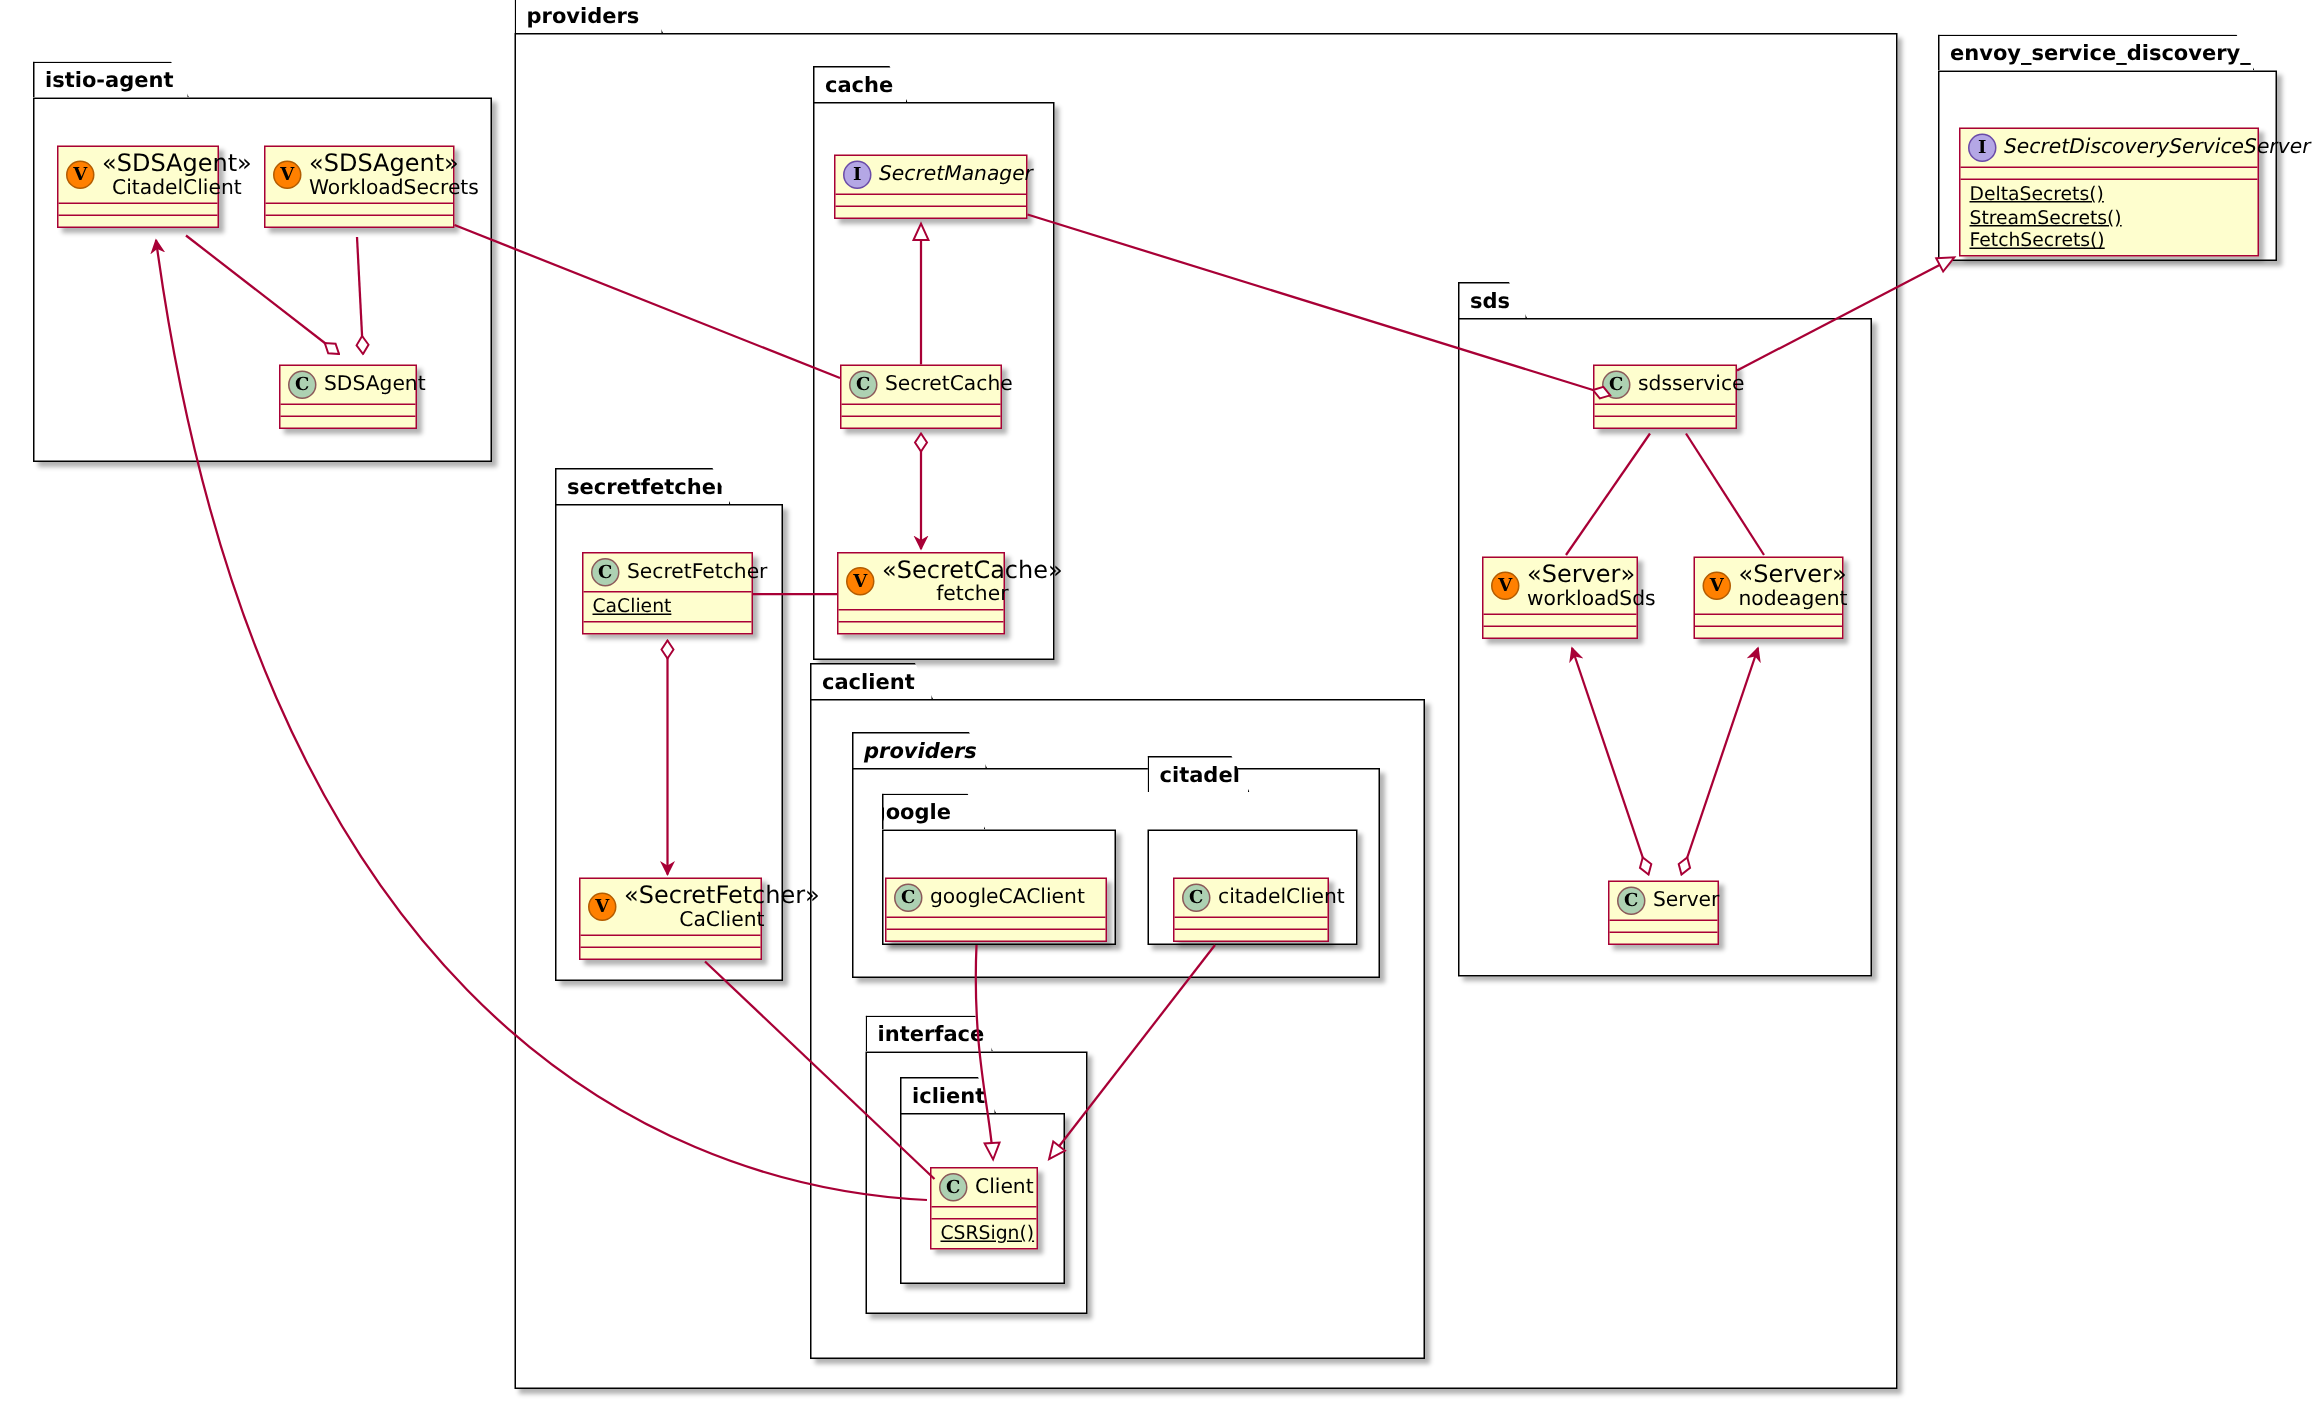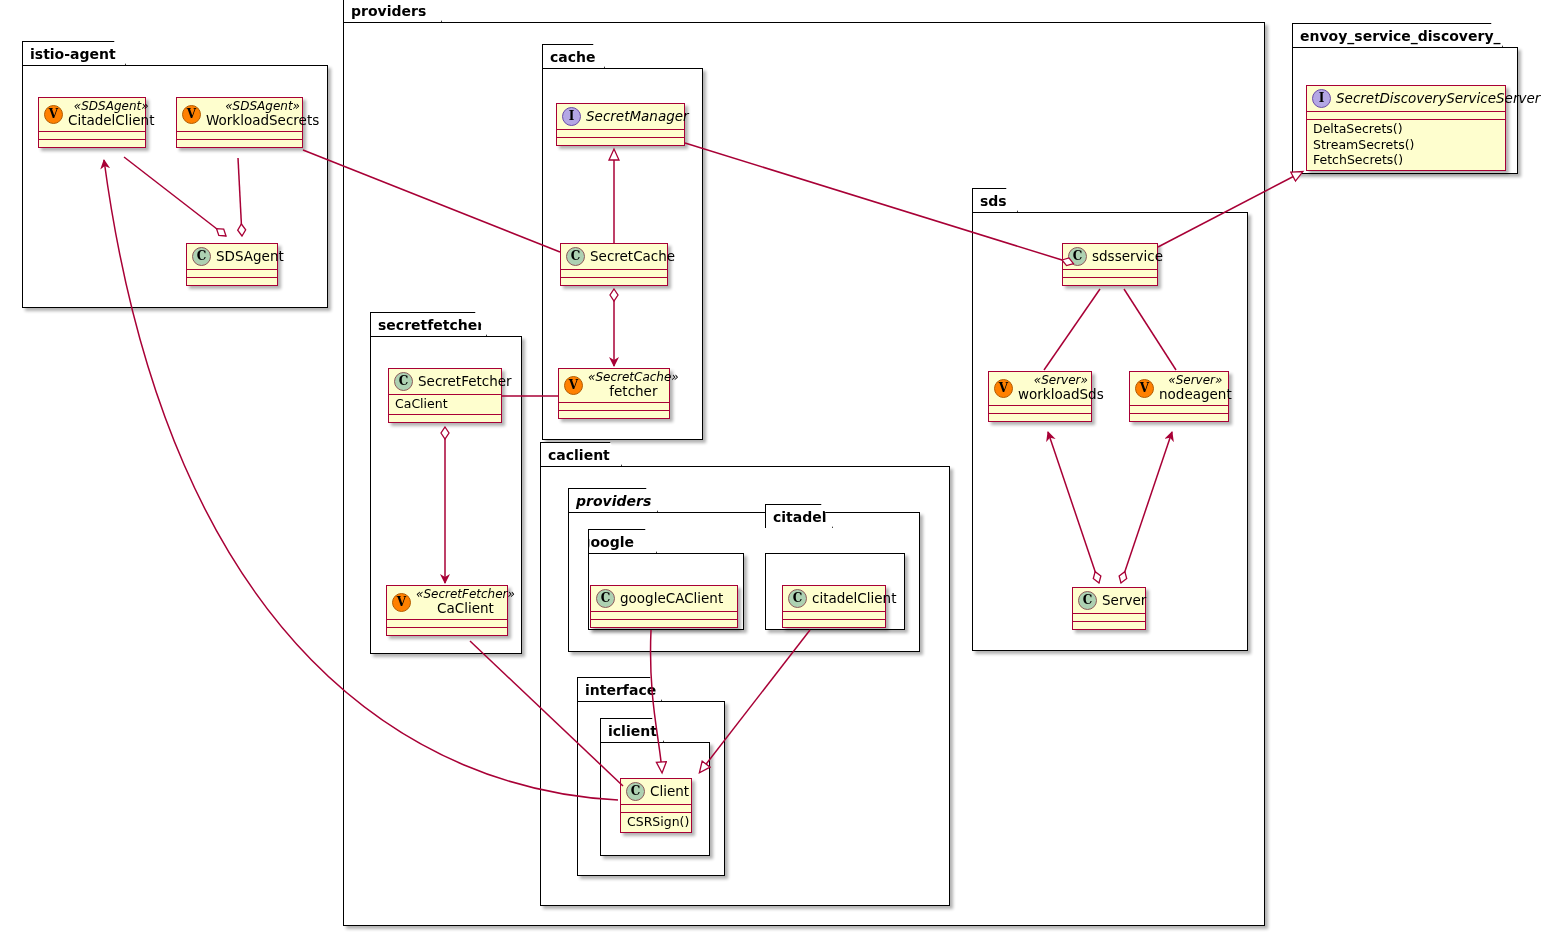--- a/index.html
+++ b/index.html
@@ -80,38 +80,36 @@
     font-weight: bold;
     font-size: 12px;
     font-family: "DejaVu Serif", serif;
     color: #000000;
   }
   .badge.c { background: #ADD1B2; border: 1.2px solid #8B5A5A; }
   .badge.i { background: #B4A7E5; border: 1.2px solid #6A4BA8; }
   .badge.v { background: #FF8000; border: 1.2px solid #B35C00; }
   .names { display: flex; flex-direction: column; }
   .stereo {
-    font-style: italic;
-    font-size: 12px;
-    text-align: center;
+    font-size: 16px;
     line-height: 1.1;
   }
   .cname { font-size: 13.5px; line-height: 1.15; text-align: center; }
   .cname.center { text-align: center; }
   .cname.ital { font-style: italic; }
   .cls-sec {
     border-bottom: 1.2px solid #A80036;
     min-height: 7px;
     padding: 0 6px;
     line-height: 1.25;
     font-size: 12.5px;
   }
   .cls-sec:last-child { border-bottom: none; }
   .cls-sec.items { padding: 1px 6px 2px 6px; }
-  .cls-sec .item { white-space: nowrap; }
+  .cls-sec .item { white-space: nowrap; text-decoration: underline; }
 </style>
 </head>
 <body>
 
 <div id="canvas">
 
   <svg class="edges" viewBox="0 0 1542 936" xmlns="http://www.w3.org/2000/svg">
     <defs>
       <marker id="hollowTri" markerWidth="14" markerHeight="14" refX="11" refY="6" orient="auto" markerUnits="userSpaceOnUse">
         <path d="M1,1 L12,6 L1,11 z" fill="#FFFFFF" stroke="#A80036" stroke-width="1.3"></path>

